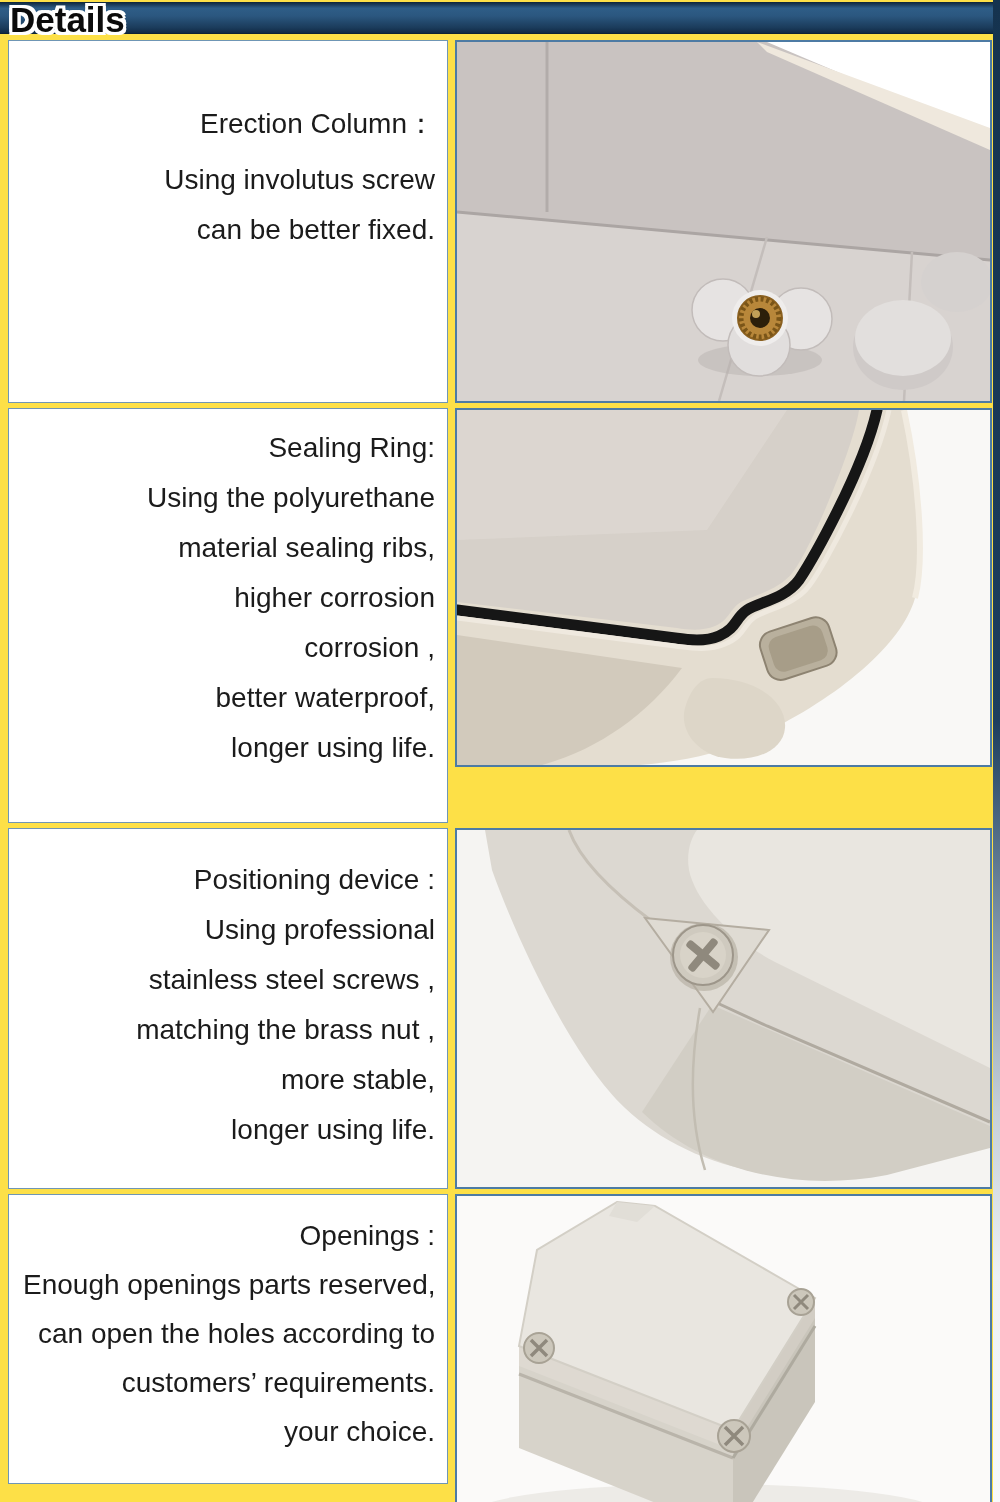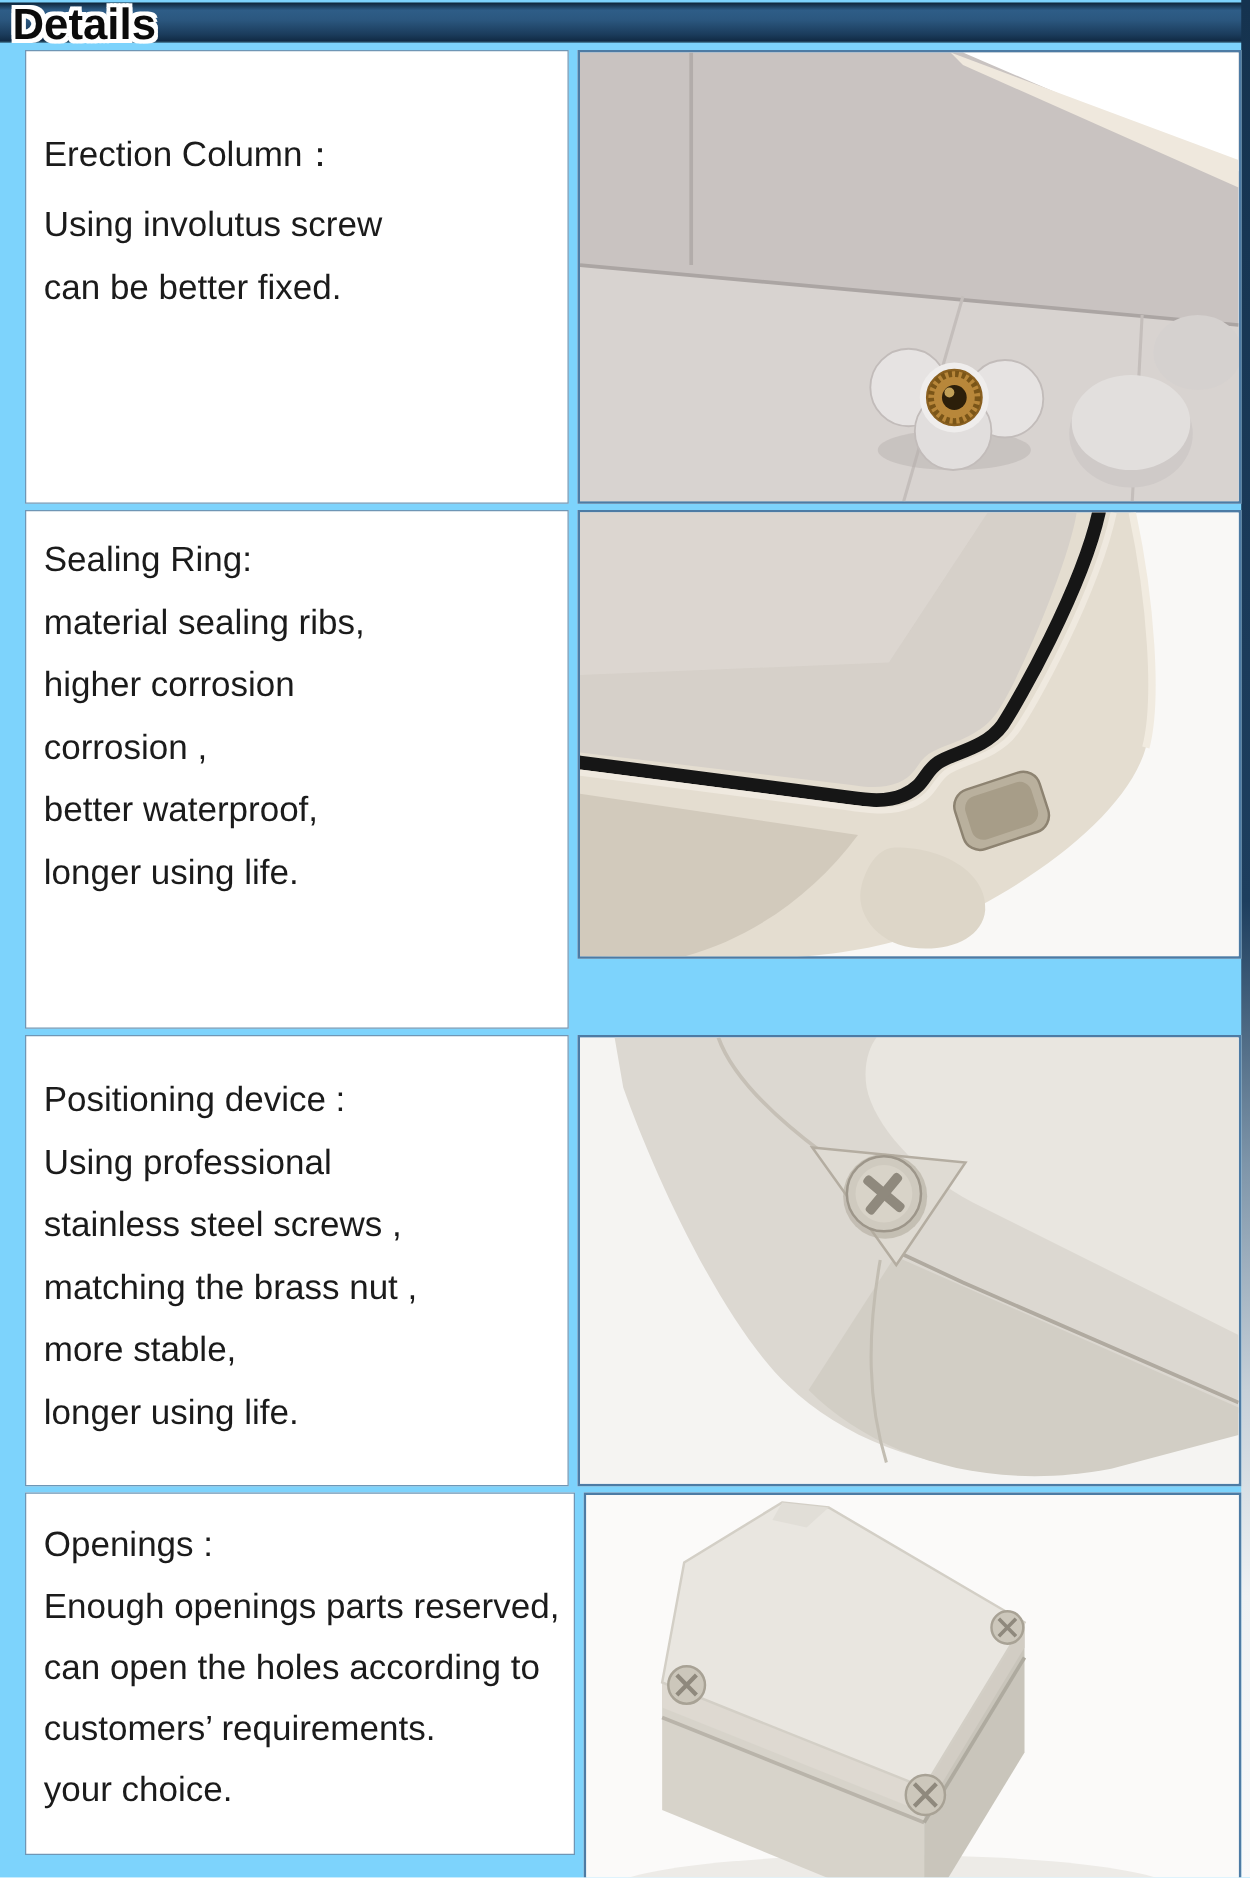--- a/index.html
+++ b/index.html
@@ -1,19 +1,20 @@
 <!DOCTYPE html>
 <html><head>
 <meta charset="utf-8">
 <style>
   html,body{margin:0;padding:0;background:#ffffff;}
   #stage{
     position:relative;width:1000px;height:1502px;margin:0 auto;
-    background:#7dd3fc;overflow:hidden;
+    background:#fde047;overflow:hidden;
     font-family:"Liberation Sans","DejaVu Sans",sans-serif;
+    text-align:right;
   }
   
   .title-bar{
     position:absolute;top:2px;left:0;width:1000px;height:31px;
     background:linear-gradient(180deg,#0e2438 0%,#2e5d87 20%,#2b577f 45%,#1b3c5c 82%,#102a44 100%);
     border-bottom:1px solid #0d2235;
   }
   .title-text{
     position:absolute;top:0px;left:10px;
     font-size:35px;font-weight:bold;line-height:40px;color:#0b0b0b;
@@ -22,21 +23,21 @@
       -3px -3px 0 #fff, 3px -3px 0 #fff, -3px 3px 0 #fff, 3px 3px 0 #fff,
       -3px 0 0 #fff, 3px 0 0 #fff, 0 -3px 0 #fff, 0 3px 0 #fff;
   }
   
   .right-strip{
     position:absolute;top:0;right:0;width:7px;height:1502px;
     background:linear-gradient(180deg,#15334f 0%,#1d3e5e 48%,#7e95a9 62%,#c6d0d8 74%,#eef1f3 85%,#f8f9fa 100%);
   }
   
   .rows{position:absolute;top:40px;left:8px;width:985px;}
-  .row{display:flex;gap:7px;margin-bottom:5px;margin-left:12px;}
+  .row{display:flex;gap:7px;margin-bottom:5px;}
   .text-card{
     box-sizing:border-box;width:440px;background:#ffffff;
     border:1px solid #6f96b5;
     padding:14px 12px 0 14px;
     color:#1b1b1b;font-size:28px;
   }
   .text-card .line{line-height:50px;white-space:pre;}
   .row1 .text-card{padding-top:58px;}
   .row1 .heading{margin-bottom:6px;}
   .row3 .text-card{padding-top:26px;}
@@ -90,20 +91,21 @@
           <circle cx="303" cy="276" r="19" fill="none" stroke="#7a5518" stroke-width="5" stroke-dasharray="3,2.6"></circle>
           <circle cx="303" cy="276" r="10" fill="#2c1f0a"></circle>
           <circle cx="299" cy="272" r="4" fill="#e9c06a" opacity="0.8"></circle>
         </svg>
       </div>
     </div>
 
     <div class="row row2" style="height:415px;">
       <div class="text-card">
         <div class="line heading">Sealing Ring:</div>
+        <div class="line">Using the polyurethane</div>
         <div class="line">material sealing ribs,</div>
         <div class="line">higher corrosion</div>
         <div class="line">corrosion ,</div>
         <div class="line">better waterproof,</div>
         <div class="line">longer using life.</div>
       </div>
       <div class="photo-card" style="height:359px;">
         <svg viewBox="0 0 533 355" preserveAspectRatio="none" role="img">
           <rect x="0" y="0" width="533" height="355" fill="#f9f8f6"></rect>
 

